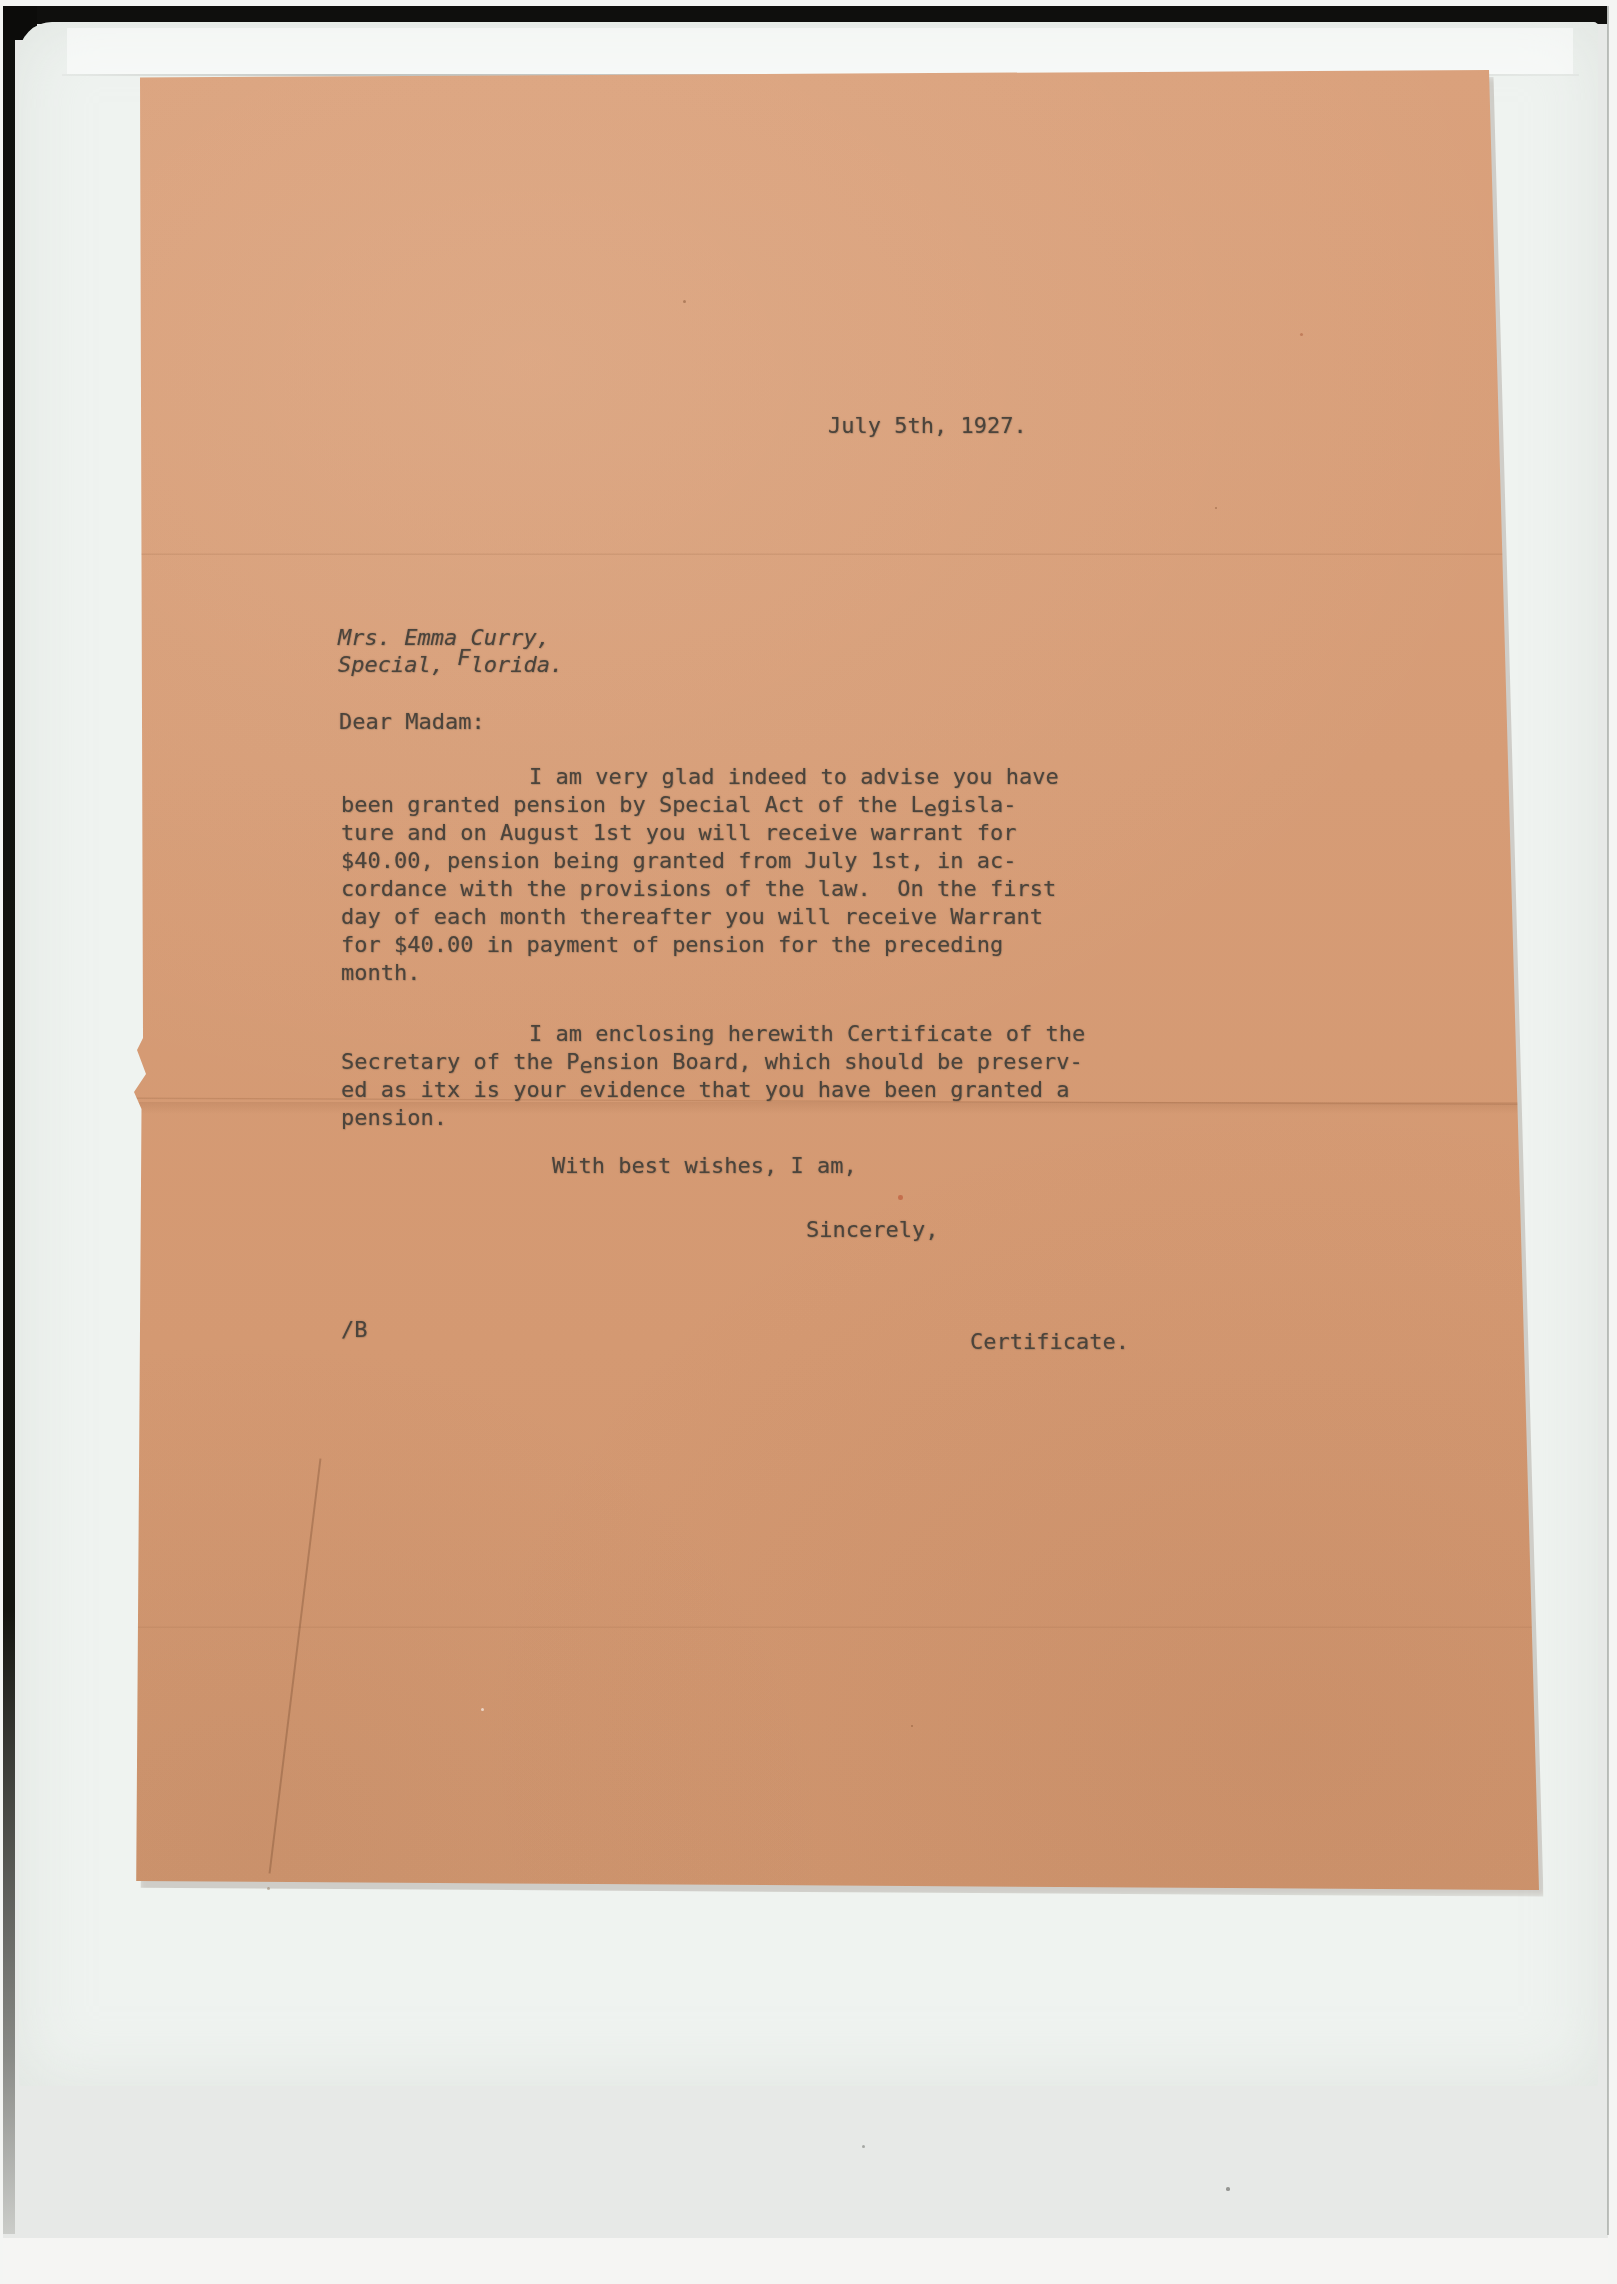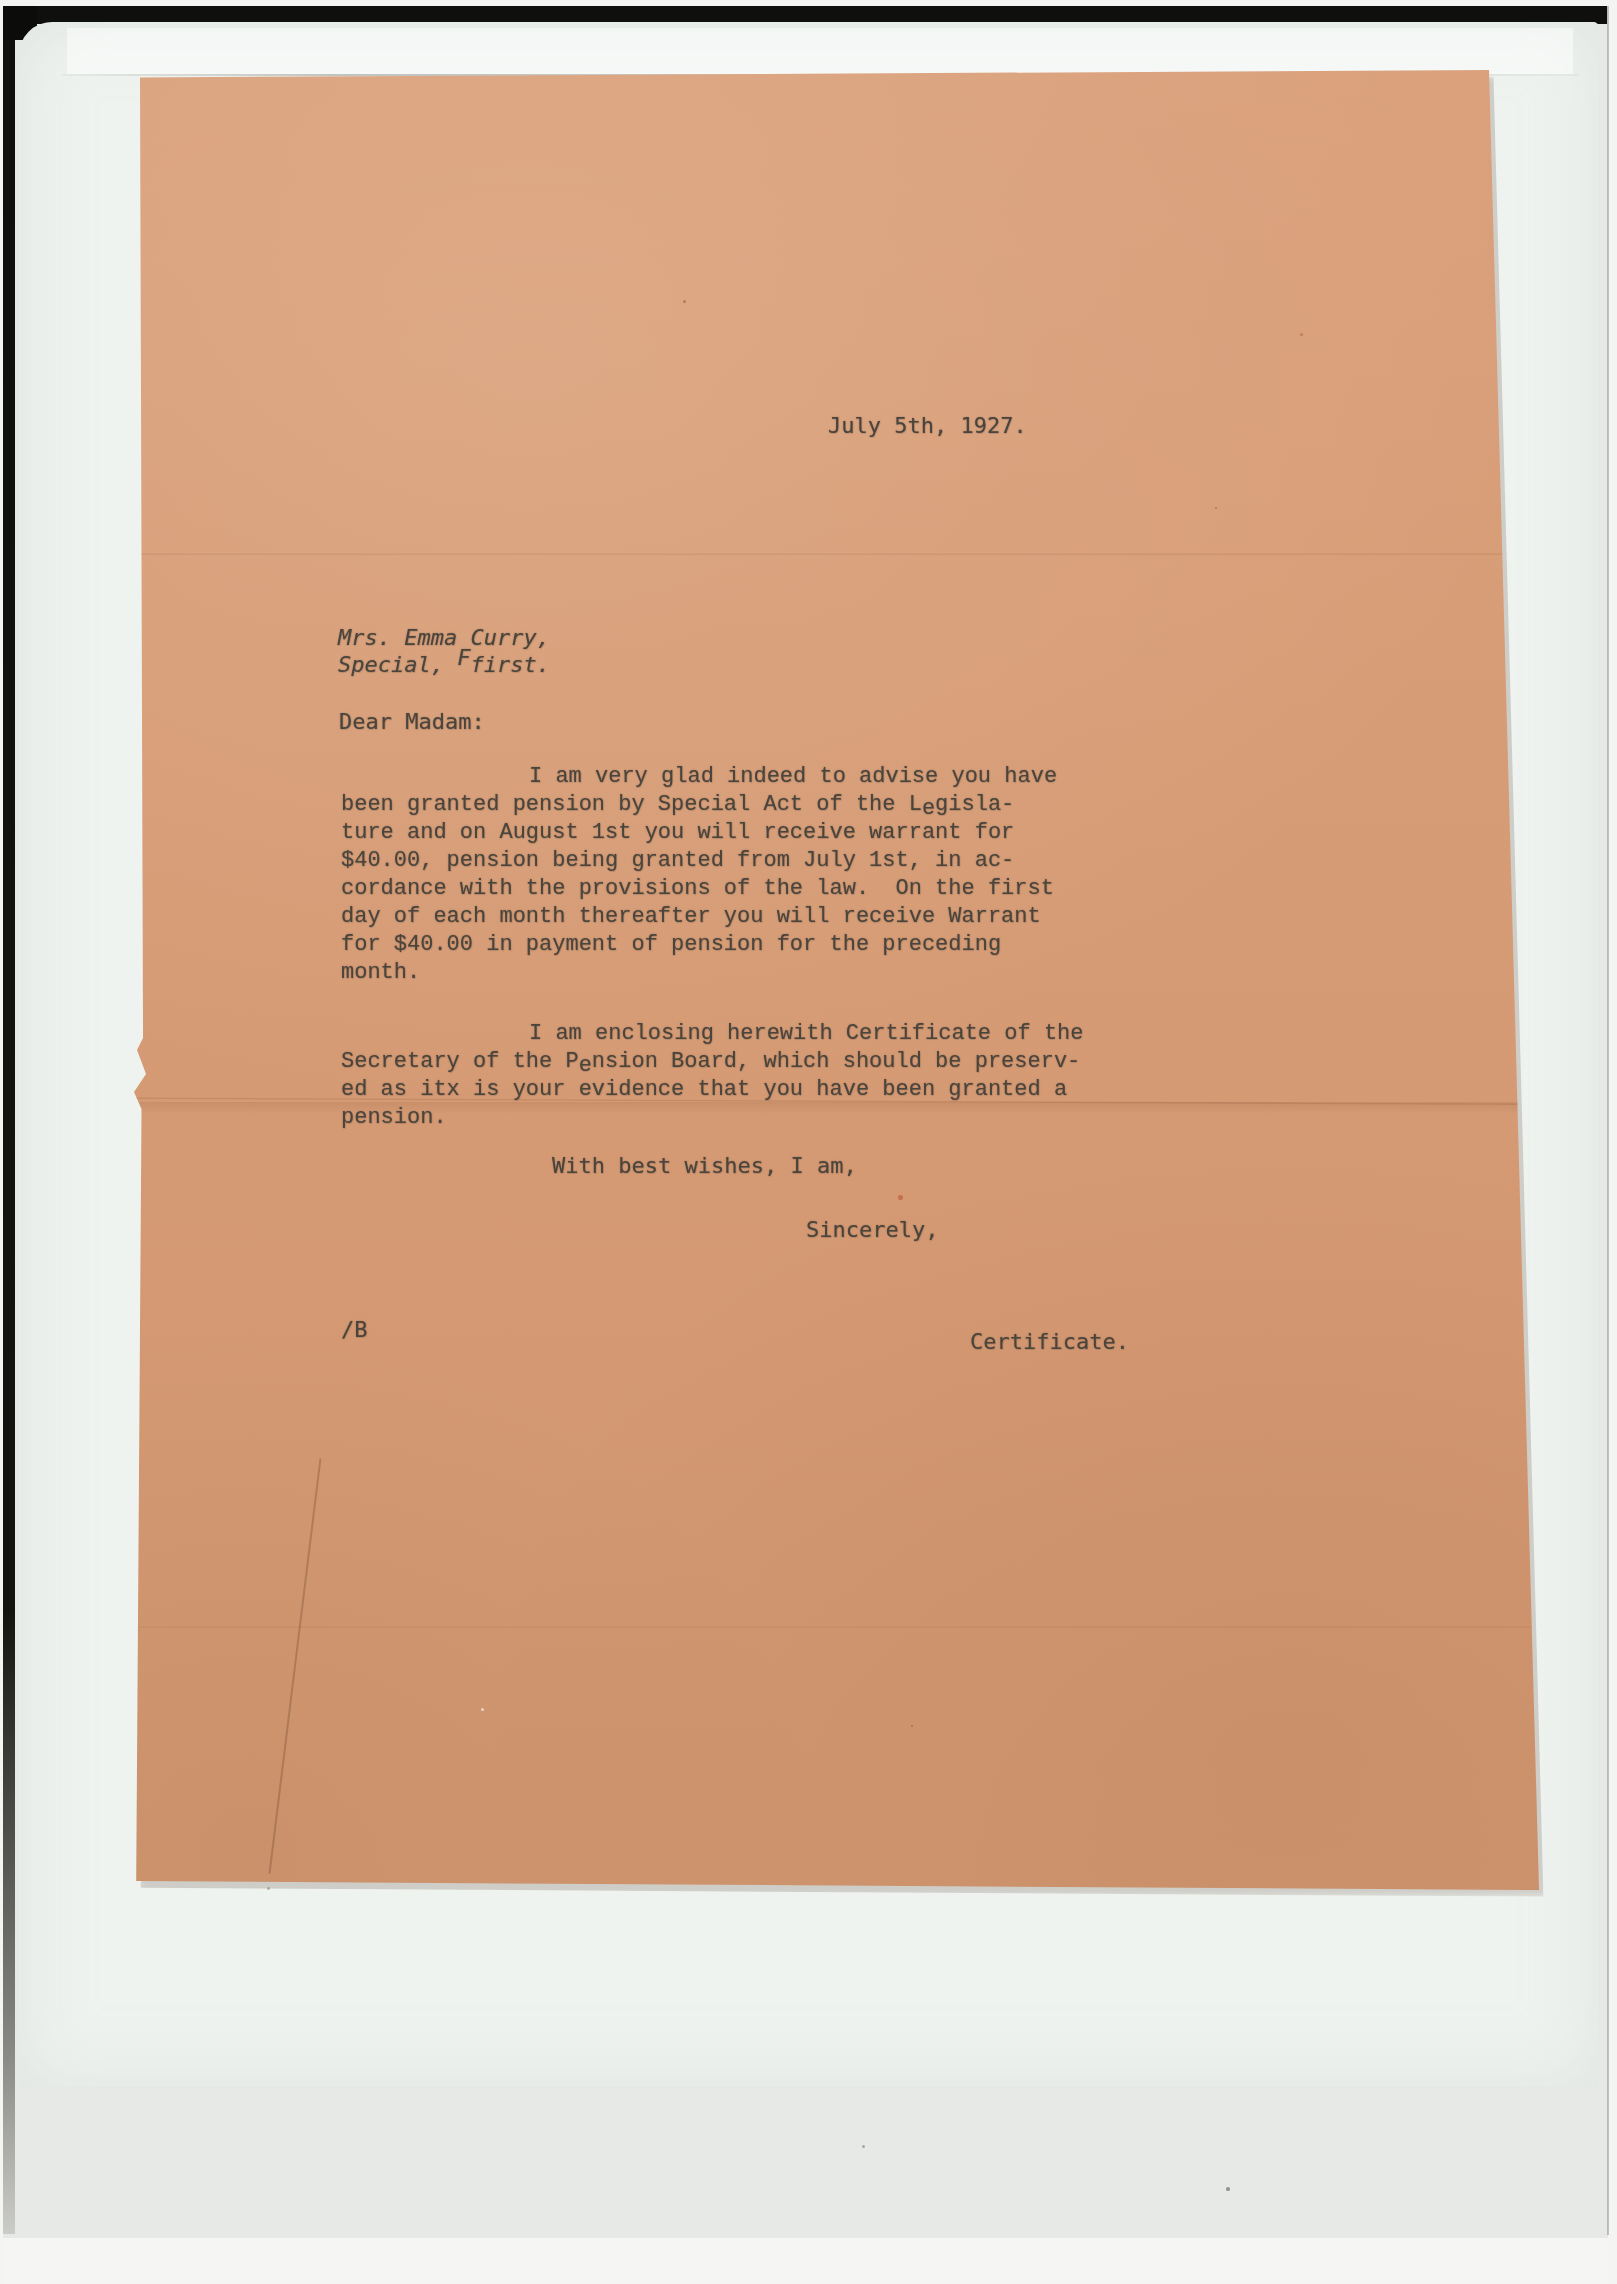--- a/index.html
+++ b/index.html
@@ -59,21 +59,21 @@
 
   .scratch{position:absolute;left:160px;top:1387px;width:2.2px;height:418px;
     background:rgba(95,55,30,.28);transform:rotate(7deg);filter:blur(0.7px);}
   .speck{position:absolute;border-radius:50%;}
 
   
   .type{position:absolute;color:#4b443c;font-size:22px;line-height:28px;white-space:pre;
     text-shadow:0 0 1.5px rgba(72,62,52,.5),0.7px 0.7px 0 rgba(72,62,52,.12);
     filter:blur(0.2px);}
   .addr{line-height:27px;font-style:italic;}
-  .para{width:949px;font-family:Liberation Mono, monospace;}
+  .para{width:949px;}
   .para .line:first-child{padding-left:188px;}
   .up{position:relative;top:-.3em;}
   .down{position:relative;top:.2em;}
 </style>
 </head>
 <body>
 
 <div class="canvas">
 
   <div class="bed"></div>
@@ -105,21 +105,21 @@
 
     <div class="speck" style="left:549px;top:230px;width:3px;height:3px;background:rgba(110,65,35,.4);"></div>
     <div class="speck" style="left:1081px;top:437px;width:2.2px;height:2.2px;background:rgba(110,65,35,.4);"></div>
     <div class="speck" style="left:1166px;top:263px;width:3px;height:3px;background:rgba(150,60,30,.35);"></div>
     <div class="speck" style="left:777px;top:1655px;width:2.2px;height:2.2px;background:rgba(110,65,35,.4);"></div>
     <div class="speck" style="left:764px;top:1125px;width:4.5px;height:4.5px;background:rgba(186,84,52,.6);"></div>
     <div class="speck" style="left:347px;top:1638px;width:3px;height:3px;background:rgba(255,255,255,.6);"></div>
 
     <div class="type" style="left:694px;top:342px;"><span>July 5th, 1927.</span></div>
 
-    <div class="type addr" style="left:204px;top:554px;"><div class="line"><span>Mrs. Emma Curry,</span></div><div class="line"><span>Special, </span><span class="up">F</span><span>first.</span></div></div>
+    <div class="type addr" style="left:204px;top:554px;"><div class="line"><span>Mrs. Emma Curry,</span></div><div class="line"><span>Special, </span><span class="up">F</span><span>lorida.</span></div></div>
 
     <div class="type" style="left:205px;top:638px;text-align:right;"><span>Dear Madam:</span></div>
 
     <div class="type para" style="left:207px;top:693px;"><div class="line"><span>I am very glad indeed to advise you have</span></div><div class="line"><span>been granted pension by Special Act of the L</span><span class="down">e</span><span>gisla-</span></div><div class="line"><span>ture and on August 1st you will receive warrant for</span></div><div class="line"><span>$40.00, pension being granted from July 1st, in ac-</span></div><div class="line"><span>cordance with the provisions of the law.  On the first</span></div><div class="line"><span>day of each month thereafter you will receive Warrant</span></div><div class="line"><span>for $40.00 in payment of pension for the preceding</span></div><div class="line"><span>month.</span></div></div>
 
     <div class="type para" style="left:207px;top:950px;"><div class="line"><span>I am enclosing herewith Certificate of the</span></div><div class="line"><span>Secretary of the P</span><span class="down">e</span><span>nsion Board, which should be preserv-</span></div><div class="line"><span>ed as itx is your evidence that you have been granted a</span></div><div class="line"><span>pension.</span></div></div>
 
     <div class="type" style="left:418px;top:1082px;text-align:right;"><span>With best wishes, I am,</span></div>
 
     <div class="type" style="left:672px;top:1146px;"><span>Sincerely,</span></div>

